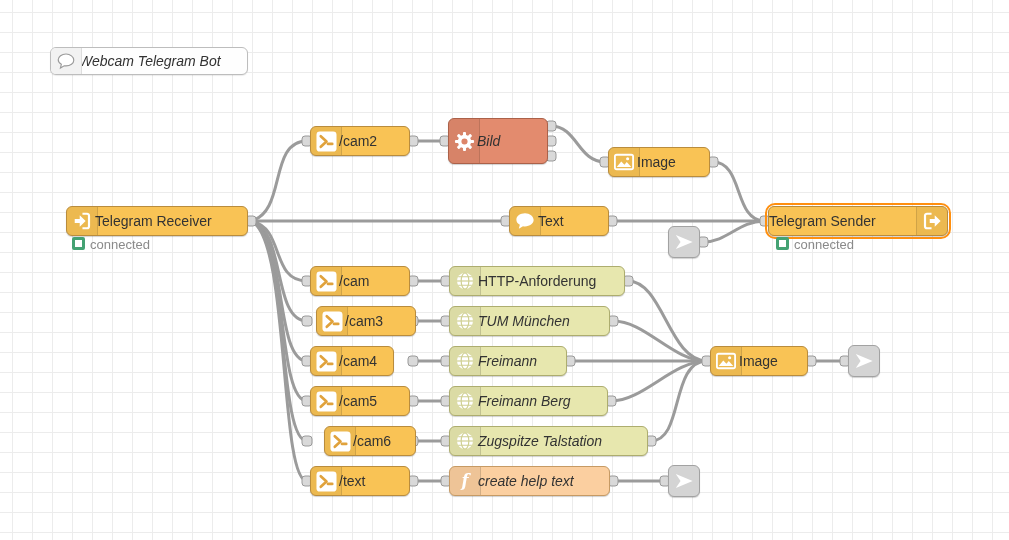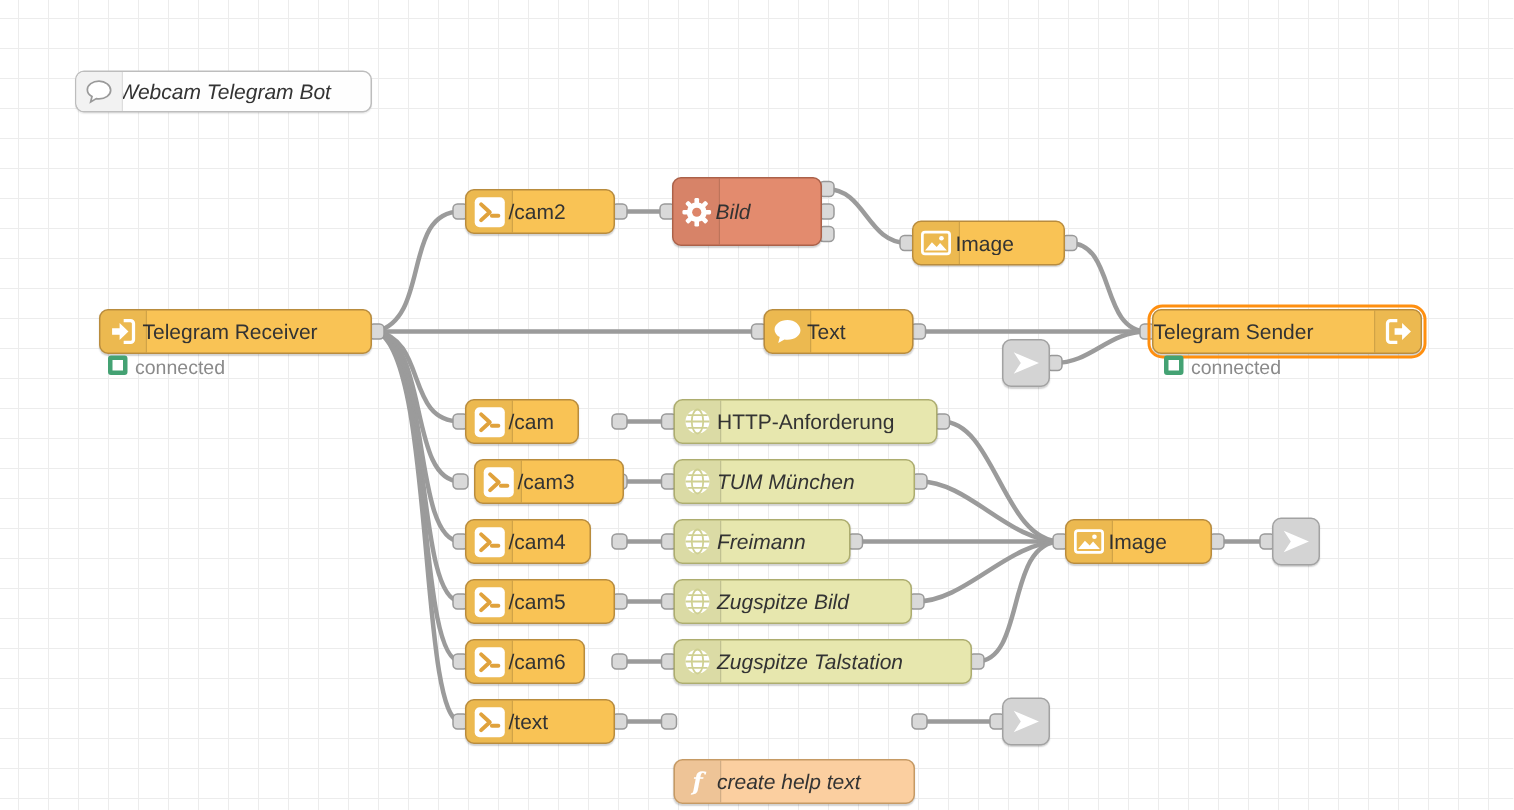--- a/index.html
+++ b/index.html
@@ -16,21 +16,21 @@
   .wire{fill:none;stroke:#9b9b9b;stroke-width:3;stroke-linecap:round;}
   .port{fill:#d9d9d9;stroke:#999;stroke-width:1;}
   .node{
     position:absolute;border-radius:6px;box-sizing:border-box;
     display:flex;align-items:center;cursor:pointer;
     box-shadow:0 1px 1px rgba(0,0,0,0.18);
   }
   .orange{background:#f9c355;border:1px solid #b98c3d;}
   .salmon{background:#e38b6e;border:1px solid #ab6149;}
   .olive{background:#e7e7ae;border:1px solid #adad6f;}
-  .peach{background:#fbcfa0;border:1px solid #c69a64;margin-top:40px;}
+  .peach{background:#fbcfa0;border:1px solid #c69a64;}
   .plain{background:#d4d4d4;border:1px solid #a2a2a2;justify-content:center;}
   .comment{background:#fefefe;border:1px solid #bdbdbd;box-shadow:0 1px 1px rgba(0,0,0,0.08);}
   .icon{position:absolute;top:0;bottom:0;width:30px;display:flex;align-items:center;justify-content:center;}
   .icon.left{left:0;background:rgba(0,0,0,0.05);border-right:1px solid rgba(0,0,0,0.12);border-radius:5px 0 0 5px;}
   .icon.right{right:0;background:rgba(0,0,0,0.05);border-left:1px solid rgba(0,0,0,0.12);border-radius:0 5px 5px 0;}
   .comment .icon.left{background:#f2f2f2;border-right:1px solid #ddd;}
   .label{flex:1;text-align:left;font-size:14px;color:#333;white-space:nowrap;overflow:hidden;}
   .pad-left .label{padding-left:28px;}
   .pad-right .label{}
   .italic .label{font-style:italic;}
@@ -246,21 +246,21 @@
           <use href="#i-signout"></use>
         </svg>
       </span>
     <span class="label">Telegram Sender</span>
   </div>
   <div class="status" style="left:776px;top:237px">
     <span class="status-dot"></span>
     <span>connected</span>
   </div>
 
-  <div class="node orange pad-left" style="left:310px;top:266px;width:76px;height:30px">
+  <div class="node orange pad-left" style="left:310px;top:266px;width:100px;height:30px">
     <span class="icon left">
         <svg width="21" height="21">
           <use href="#i-term"></use>
         </svg>
       </span>
     <span class="label">/cam</span>
   </div>
 
   <div class="node olive pad-left" style="left:449px;top:266px;width:176px;height:30px">
     <span class="icon left">
@@ -315,24 +315,24 @@
       </span>
     <span class="label">/cam5</span>
   </div>
 
   <div class="node olive italic pad-left" style="left:449px;top:386px;width:159px;height:30px">
     <span class="icon left">
         <svg width="20" height="20">
           <use href="#i-globe"></use>
         </svg>
       </span>
-    <span class="label">Zugspitze Bild</span>
-  </div>
-
-  <div class="node orange pad-left" style="left:310px;top:426px;width:80px;height:30px">
+    <span class="label">Freimann Berg</span>
+  </div>
+
+  <div class="node orange pad-left" style="left:324px;top:426px;width:92px;height:30px">
     <span class="icon left">
         <svg width="21" height="21">
           <use href="#i-term"></use>
         </svg>
       </span>
     <span class="label">/cam6</span>
   </div>
 
   <div class="node olive italic pad-left" style="left:449px;top:426px;width:199px;height:30px">
     <span class="icon left">

